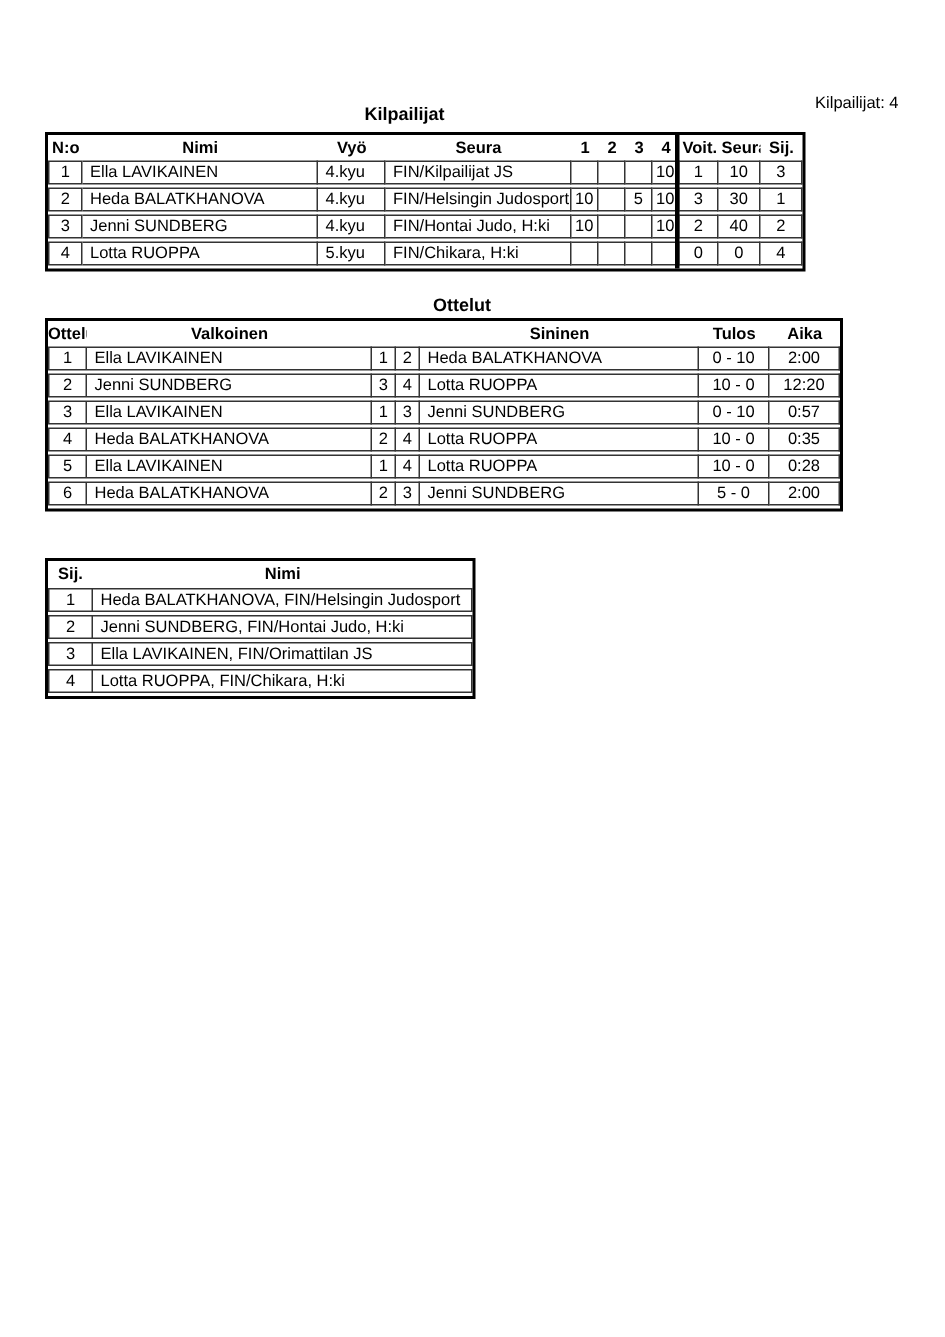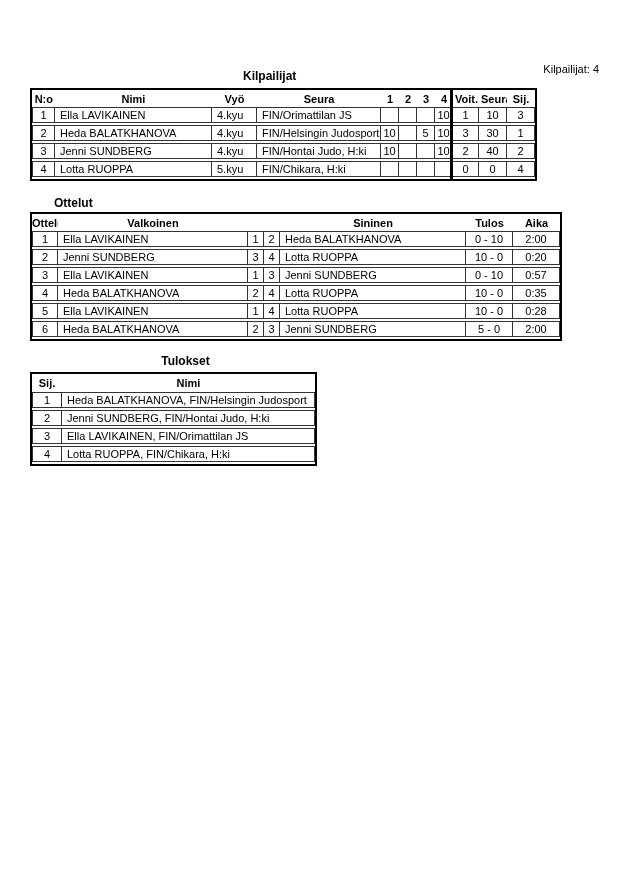--- a/index.html
+++ b/index.html
@@ -14,21 +14,21 @@
   .title {
     position:absolute; top:27px; left:0; width:630px;
     text-align:center; font-size:20px; font-weight:bold; white-space:pre;
   }
   .count {
     position:absolute; top:63px; right:31px;
     font-size:11px; font-weight:normal;
   }
   .sec { position:absolute; font-size:12px; font-weight:bold;padding-left:24px; }
   .sec-kilpailijat { top:69px; left:219px; }
-  .sec-ottelut   { top:196px; left:30px; width:532px; text-align:left; }
+  .sec-ottelut   { top:196px; left:30px; width:532px; text-align:center; }
   .sec-tulokset  { top:354px; left:30px; width:287px; text-align:center; }
 
   .twrap { position:absolute; border:2px solid #000; background:#fff; }
   #t1 { top:88px;  left:30px; width:507px; }
   #t2 { top:212px; left:30px; width:532px; }
   #t3 { top:372px; left:30px; width:287px; }
 
   table { border-collapse:separate; border-spacing:0 2px; table-layout:fixed; width:100%; }
   th {
     font-size:11px; font-weight:bold; height:13px; padding:0 2px;
@@ -85,21 +85,21 @@
           <th>Voit.</th>
           <th>Seura.</th>
           <th>Sij.</th>
         </tr>
       </thead>
       <tbody>
         <tr>
           <td class="c">1</td>
           <td>Ella LAVIKAINEN</td>
           <td>4.kyu</td>
-          <td>FIN/Orimattilan JS</td>
+          <td>FIN/Kilpailijat JS</td>
           <td class="c"></td>
           <td class="c"></td>
           <td class="c"></td>
           <td class="c">10</td>
           <td class="c">1</td>
           <td class="c">10</td>
           <td class="c">3</td>
         </tr>
         <tr>
           <td class="c">2</td>
@@ -179,21 +179,21 @@
           <td class="c">0 - 10</td>
           <td class="c">2:00</td>
         </tr>
         <tr>
           <td class="c">2</td>
           <td>Jenni SUNDBERG</td>
           <td class="c">3</td>
           <td class="c">4</td>
           <td>Lotta RUOPPA</td>
           <td class="c">10 - 0</td>
-          <td class="c">0:20</td>
+          <td class="c">12:20</td>
         </tr>
         <tr>
           <td class="c">3</td>
           <td>Ella LAVIKAINEN</td>
           <td class="c">1</td>
           <td class="c">3</td>
           <td>Jenni SUNDBERG</td>
           <td class="c">0 - 10</td>
           <td class="c">0:57</td>
         </tr>
@@ -221,21 +221,20 @@
           <td class="c">2</td>
           <td class="c">3</td>
           <td>Jenni SUNDBERG</td>
           <td class="c">5 - 0</td>
           <td class="c">2:00</td>
         </tr>
       </tbody>
     </table>
   </div>
 
-  <div class="sec sec-tulokset">Tulokset</div>
 
   <div class="twrap" id="t3">
     <table>
       <colgroup>
         <col style="width:30px">
           <col style="width:253px">
       </colgroup>
       <thead>
         <tr>
           <th>Sij.</th>

